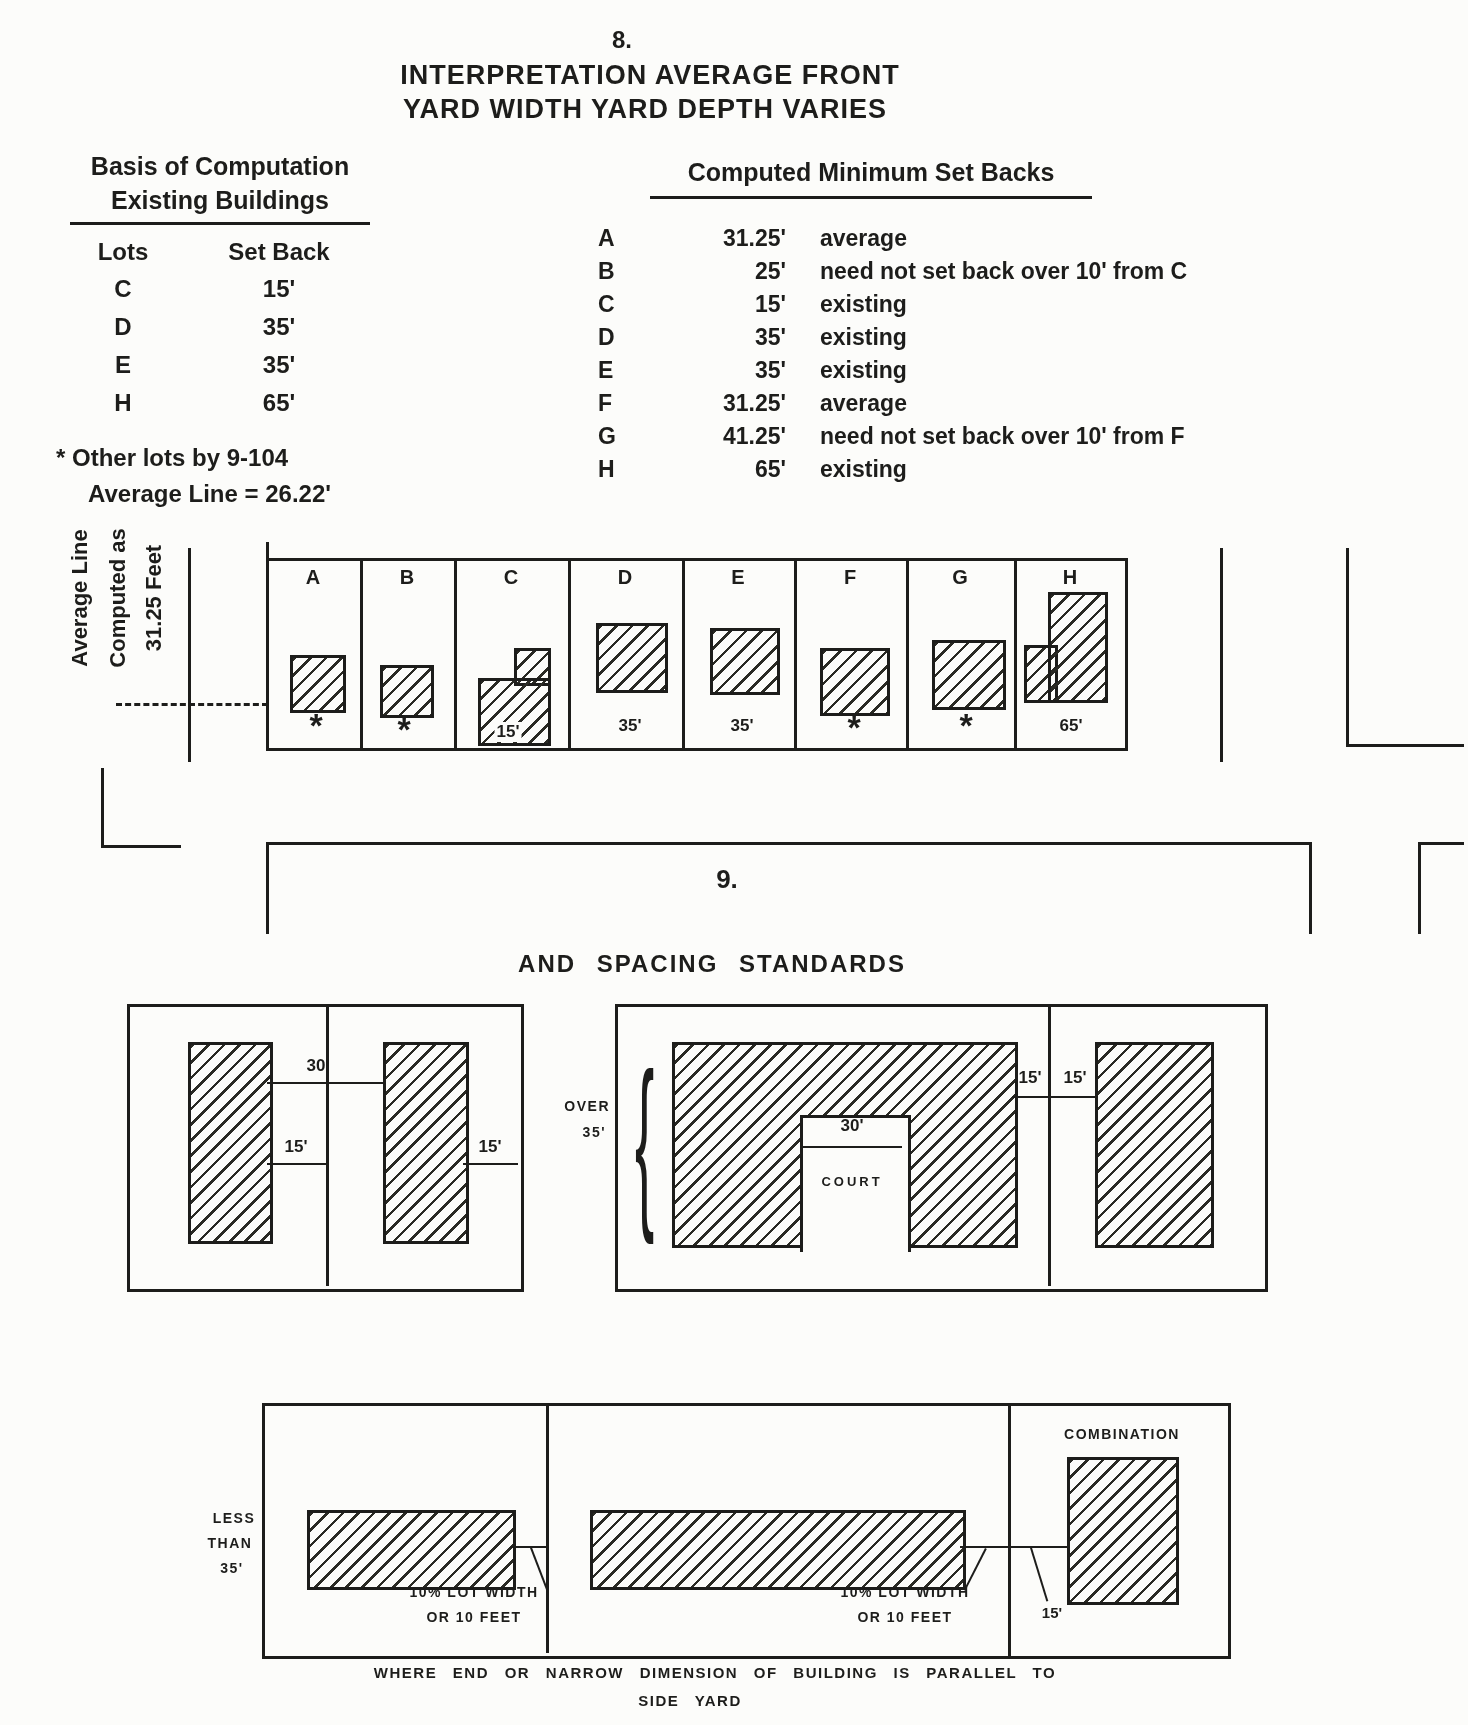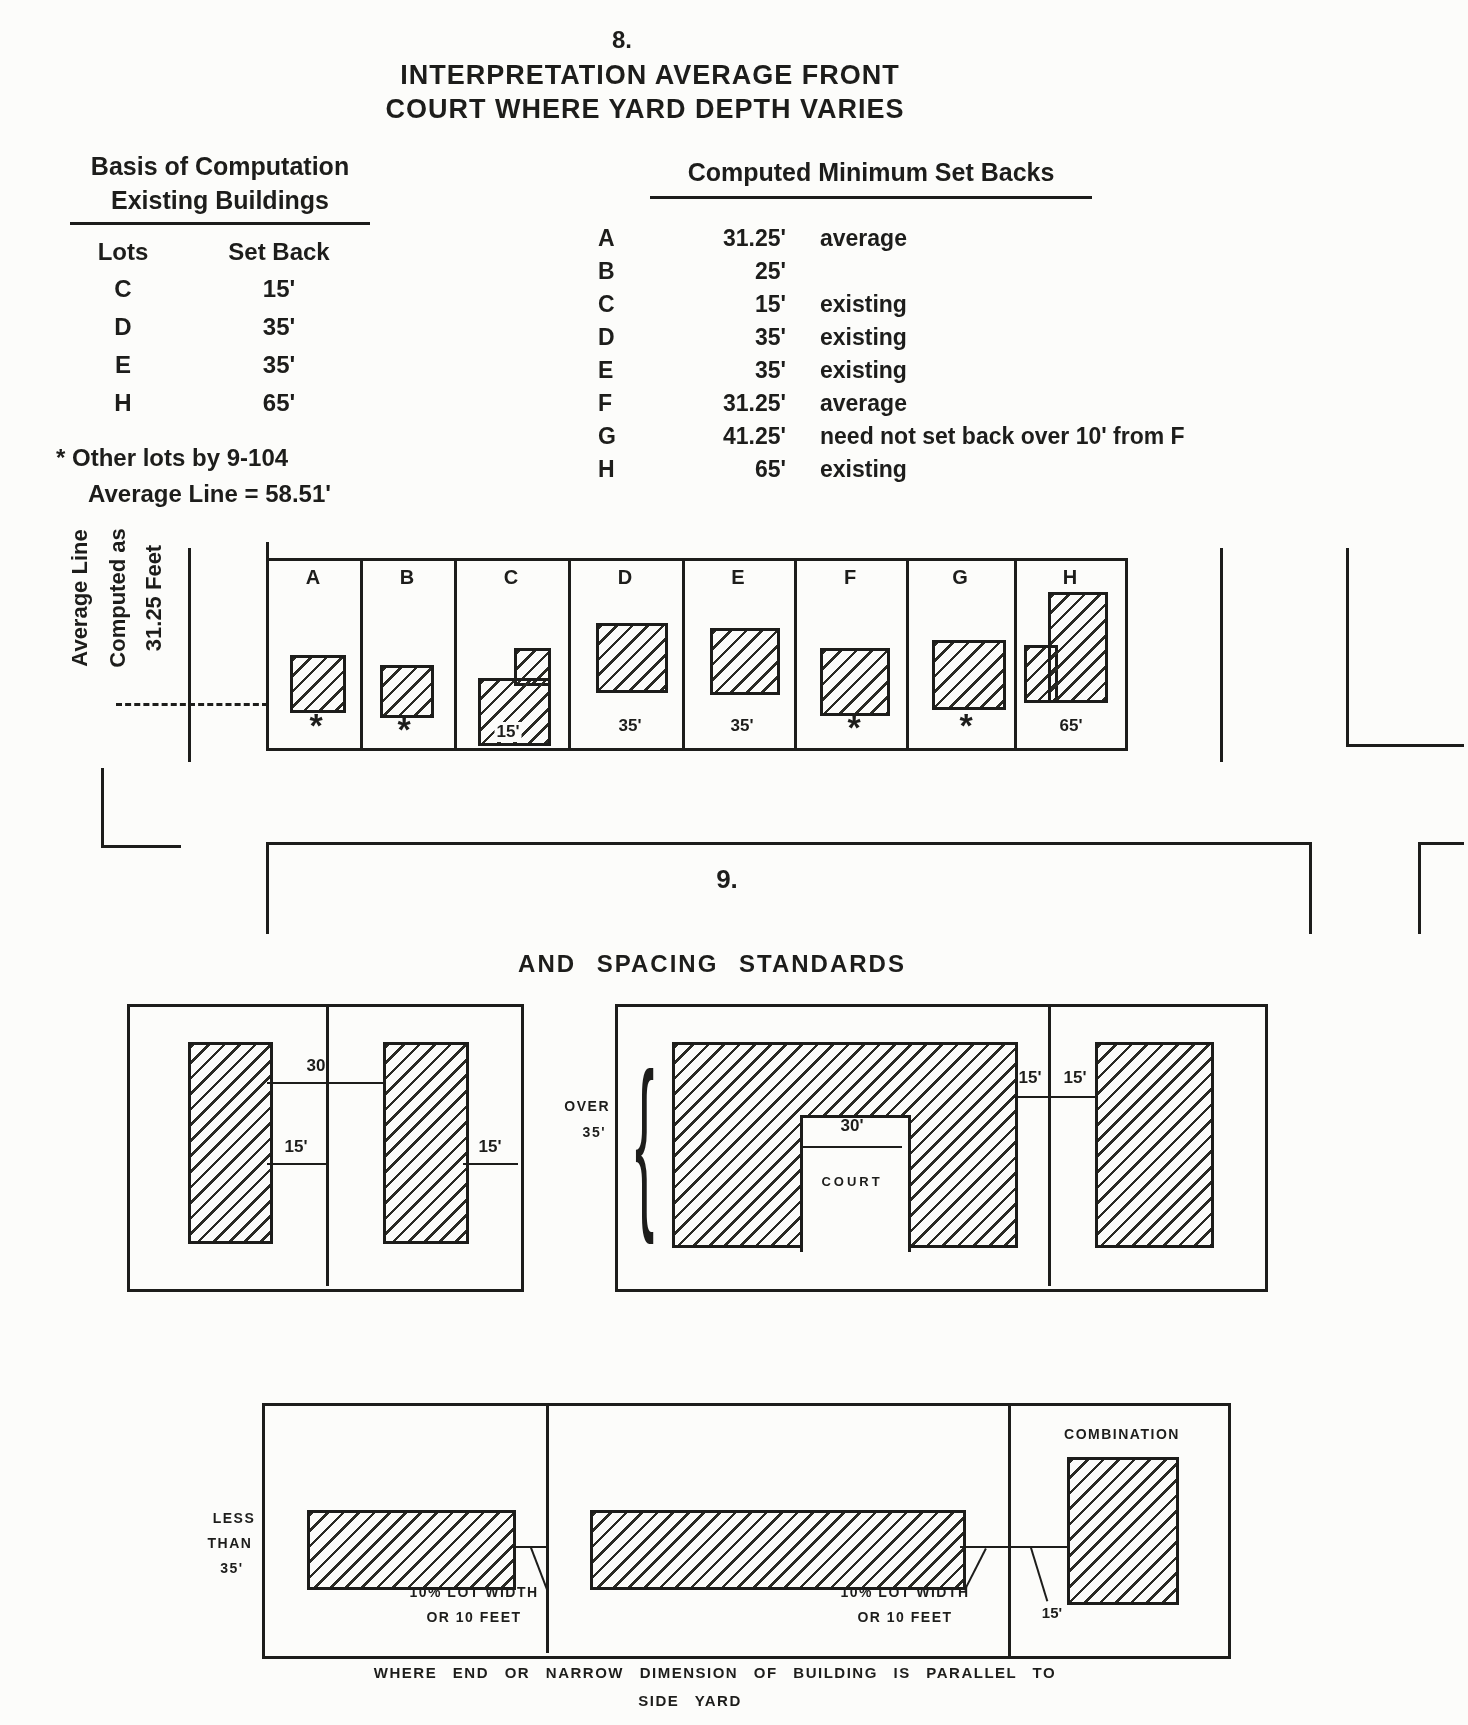--- a/index.html
+++ b/index.html
@@ -34,21 +34,21 @@
   .crow .c2{width:152px;text-align:right;}
   .crow .c3{margin-left:34px;}
 </style>
 </head>
 <body>
 
 <div id="page">
 
   <div class="t ctr" style="left:622px;top:26px;font-size:24px;">8.</div>
   <div class="t ctr" style="left:650px;top:60px;font-size:27px;letter-spacing:1px;">INTERPRETATION AVERAGE FRONT</div>
-  <div class="t ctr" style="left:645px;top:94px;font-size:27px;letter-spacing:1px;">COURT WHERE YARD DEPTH VARIES</div>
+  <div class="t ctr" style="left:645px;top:94px;font-size:27px;letter-spacing:1px;">YARD WIDTH YARD DEPTH VARIES</div>
 
   <div class="t ctr" style="left:220px;top:152px;font-size:25px;">Basis of Computation</div>
   <div class="t ctr" style="left:220px;top:186px;font-size:25px;">Existing Buildings</div>
   <div class="hl" style="left:70px;top:222px;width:300px;"></div>
   <div class="t" style="left:78px;top:238px;width:312px;display:flex;font-size:24px;">
     <span style="width:90px;text-align:center;">Lots</span>
     <span style="width:222px;text-align:center;">Set Back</span>
   </div>
   <div class="tbl-rows" style="left:78px;top:270px;">
     <div class="brow">
@@ -62,33 +62,34 @@
     <div class="brow">
       <span class="c1">E</span>
       <span class="c2">35'</span>
     </div>
     <div class="brow">
       <span class="c1">H</span>
       <span class="c2">65'</span>
     </div>
   </div>
   <div class="t" style="left:56px;top:444px;font-size:24px;">* Other lots by 9-104</div>
-  <div class="t" style="left:88px;top:480px;font-size:24px;">Average Line = 58.51'</div>
+  <div class="t" style="left:88px;top:480px;font-size:24px;">Average Line = 26.22'</div>
 
   <div class="t ctr" style="left:871px;top:158px;font-size:25px;">Computed Minimum Set Backs</div>
   <div class="hl" style="left:650px;top:196px;width:442px;"></div>
   <div class="tbl-rows" style="left:598px;top:222px;">
     <div class="crow">
       <span class="c1">A</span>
       <span class="c2">31.25'</span>
       <span class="c3">average</span>
     </div>
     <div class="crow">
       <span class="c1">B</span>
       <span class="c2">25'</span>
+      <span class="c3">need not set back over 10' from C</span>
     </div>
     <div class="crow">
       <span class="c1">C</span>
       <span class="c2">15'</span>
       <span class="c3">existing</span>
     </div>
     <div class="crow">
       <span class="c1">D</span>
       <span class="c2">35'</span>
       <span class="c3">existing</span>

